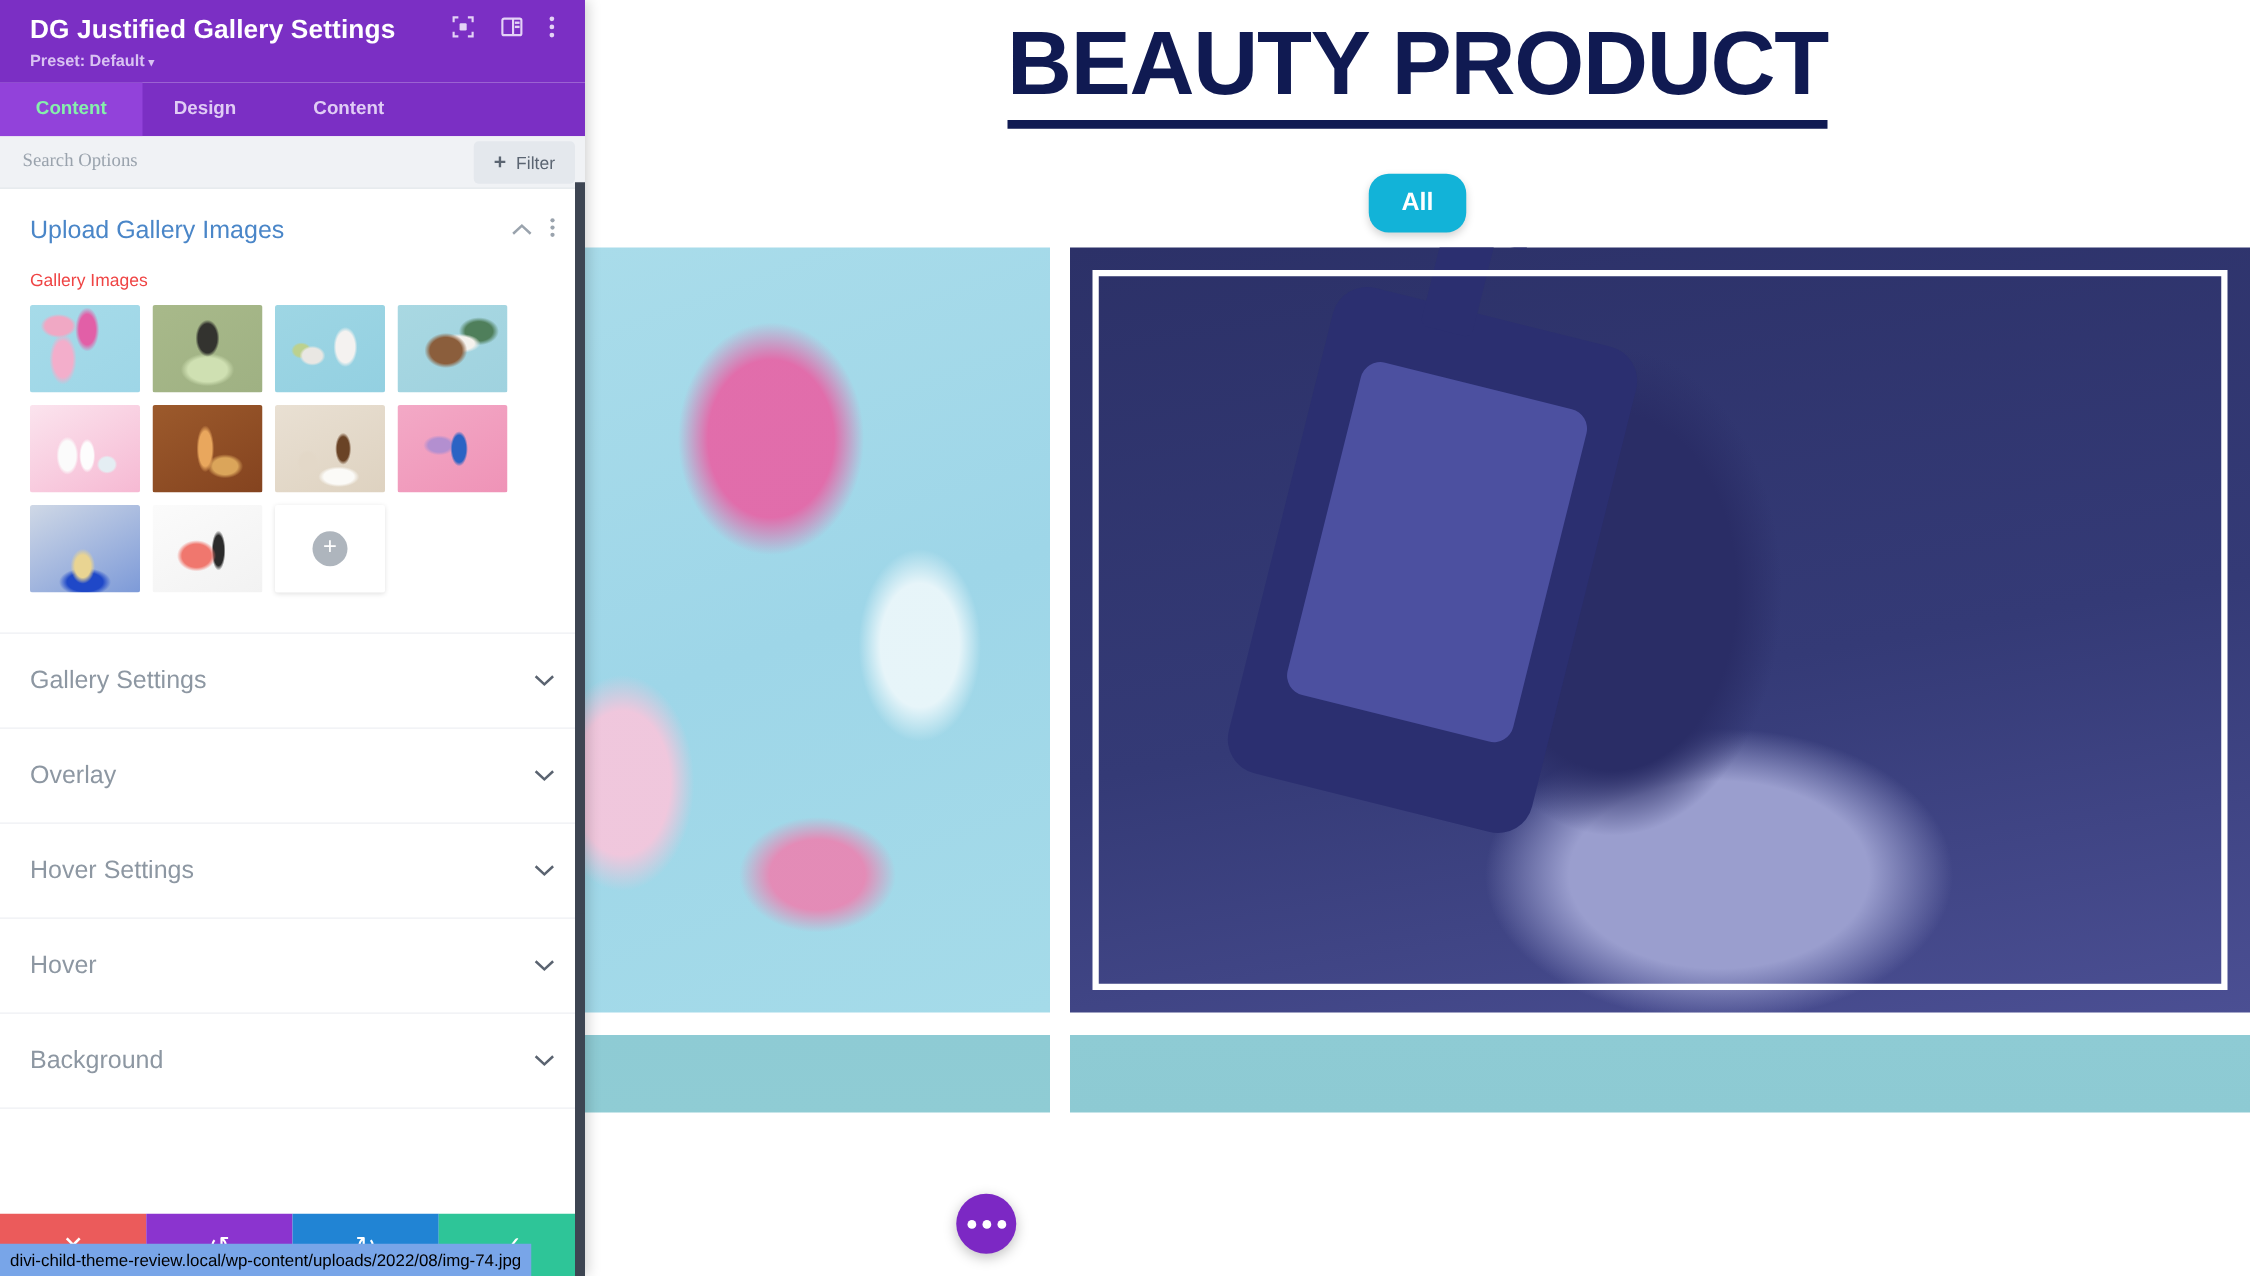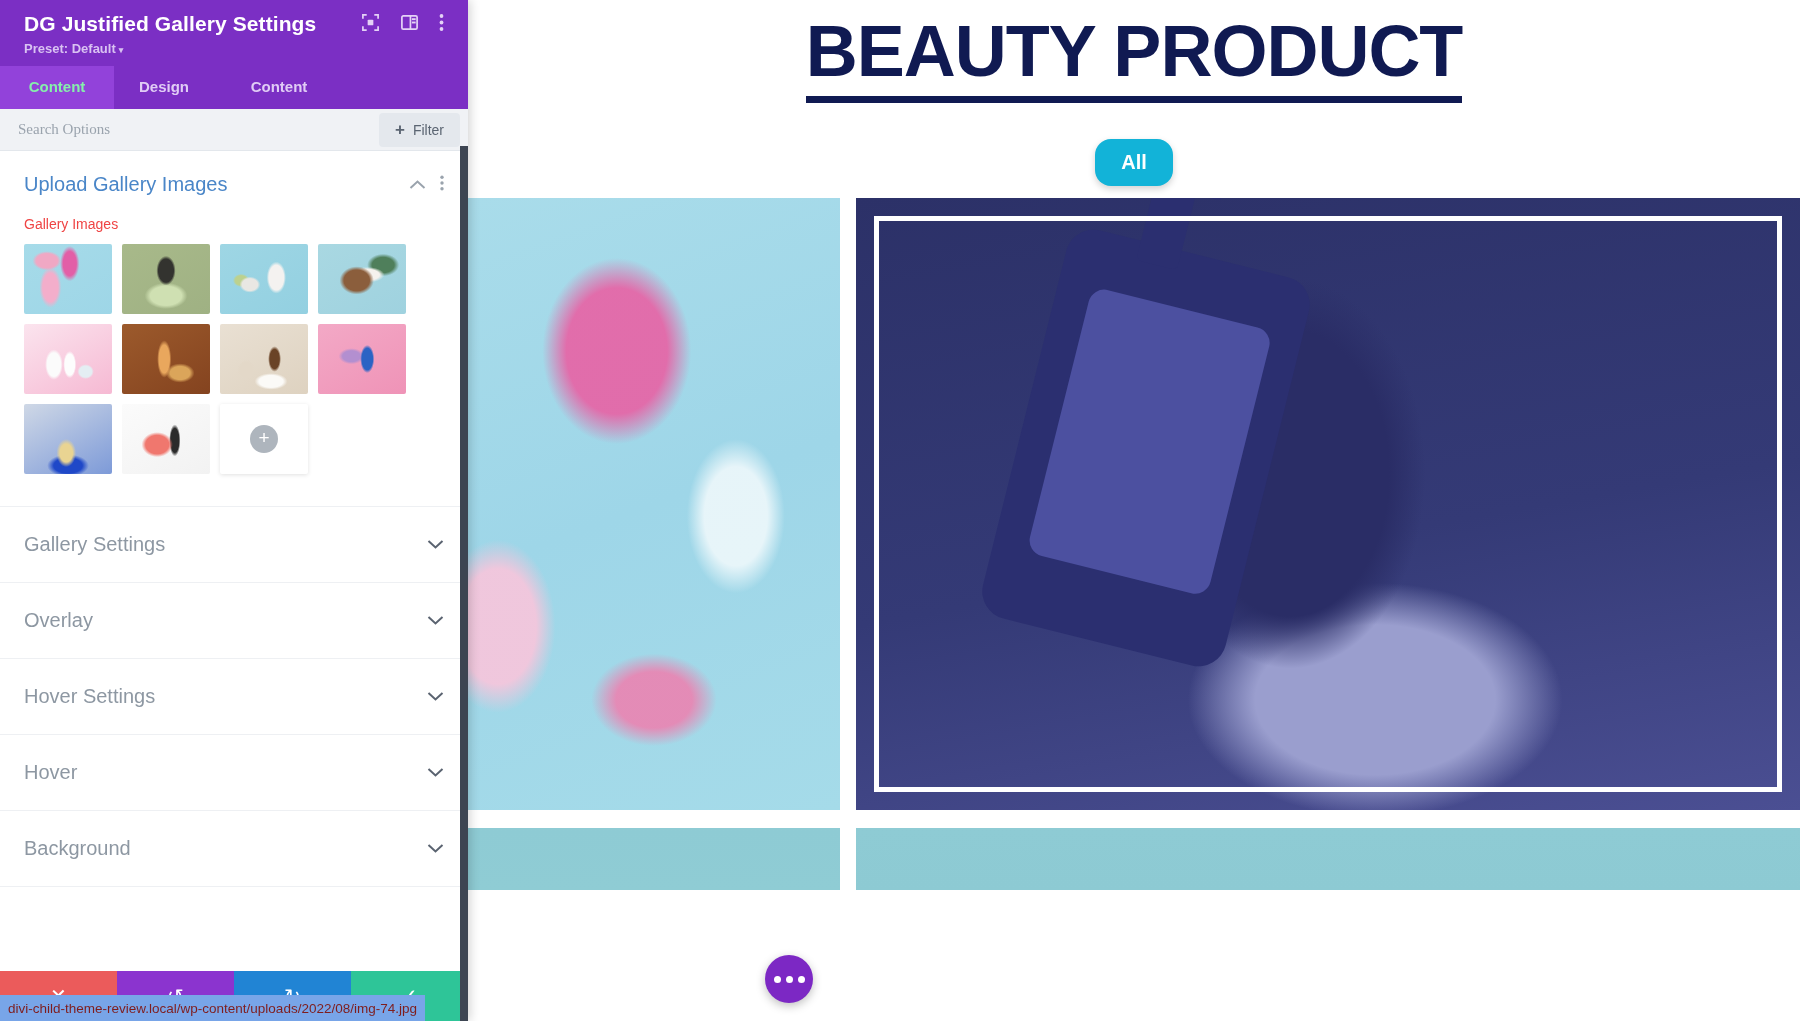--- a/index.html
+++ b/index.html
@@ -213,21 +213,21 @@
   
   .p-scroll {
     position:absolute; right:0; top:146px; width:8px; height:875px;
     background:#3d4552;
   }
   .p-scroll .p-thumb { width:8px; height:585px; background:#3d4552; }
 
   
   .statusbar {
     position:absolute; left:0; bottom:0; height:26px; max-width:470px;
-    background:#78a5e8; color:#7f1d1d; font-size:13.5px;
+    background:#78a5e8; color:#000000; font-size:13.5px;
     display:flex; align-items:center; padding:4px 8px;
     font-family:"Liberation Sans",sans-serif; white-space:nowrap; z-index:40;
   }
 </style>
 </head>
 <body>
 
 <div id="preview">
 
   <div class="pv-title-wrap">

